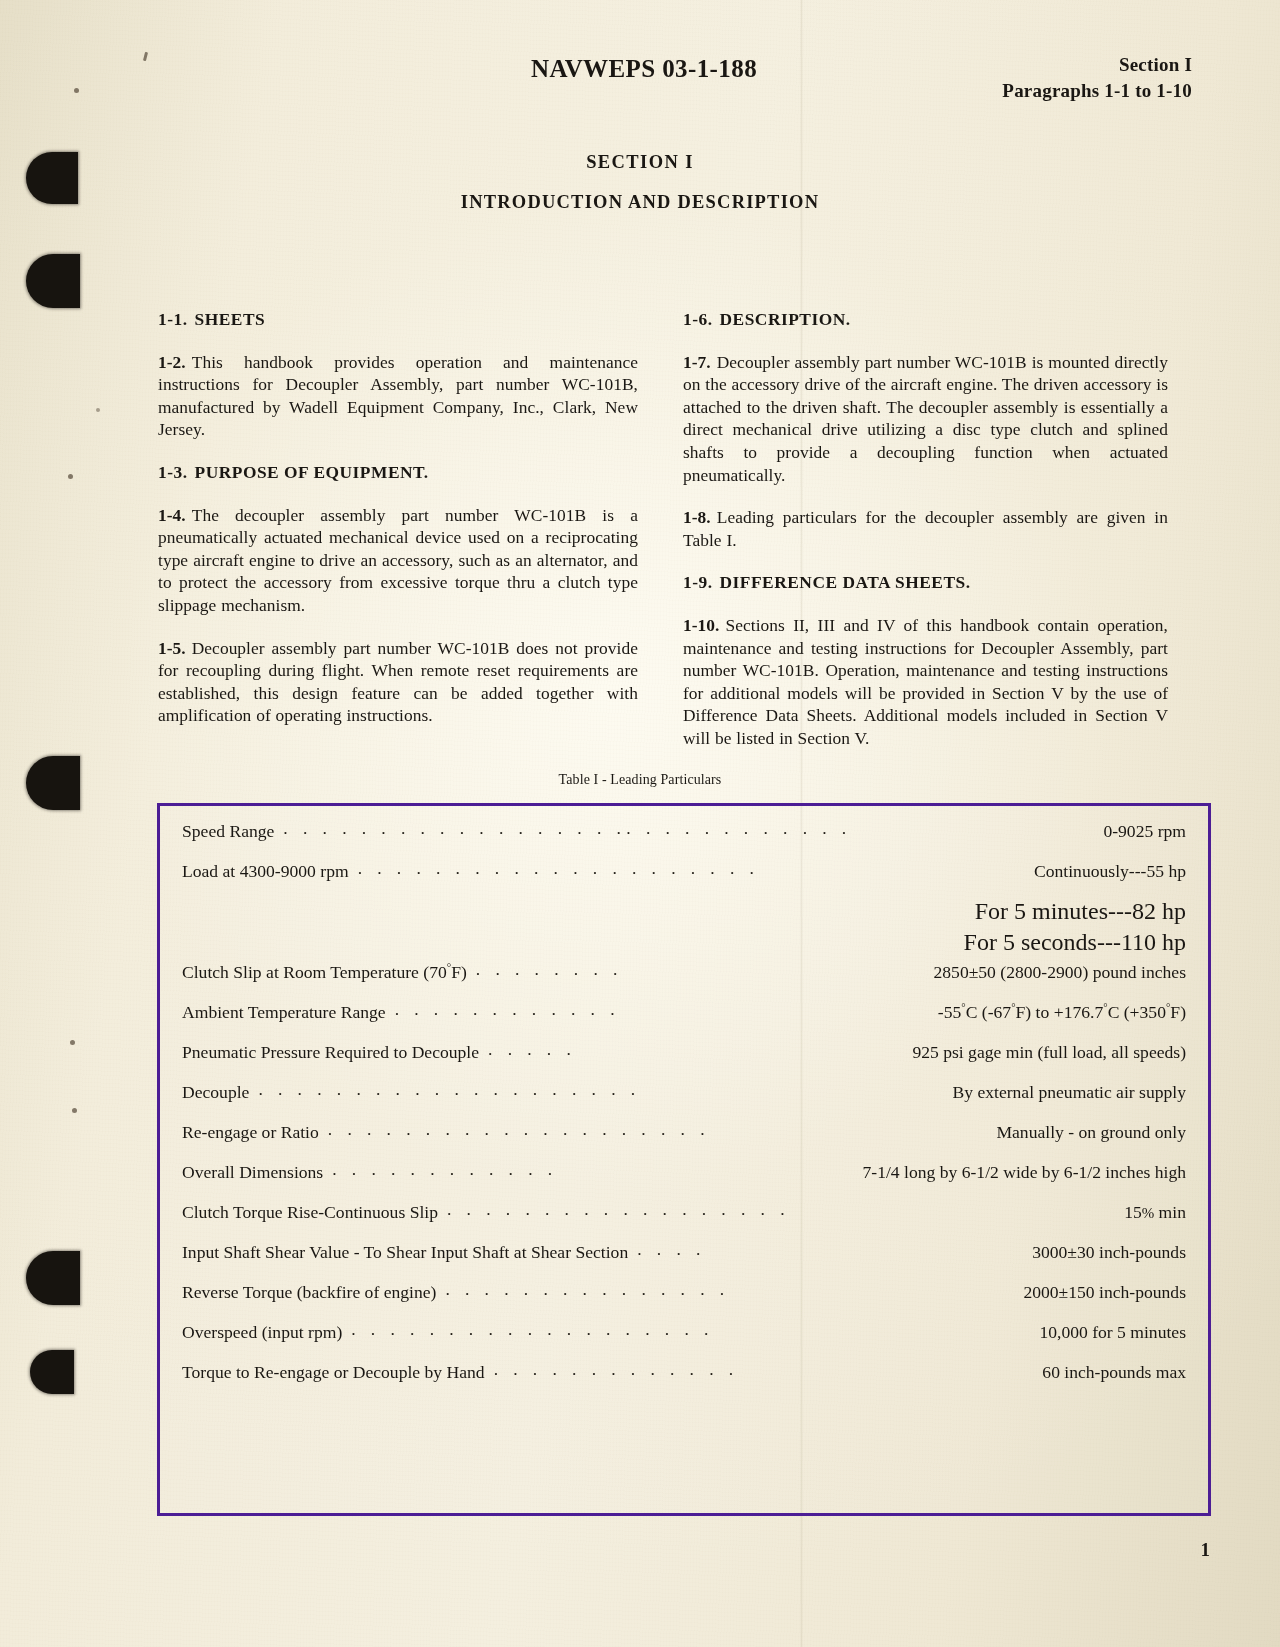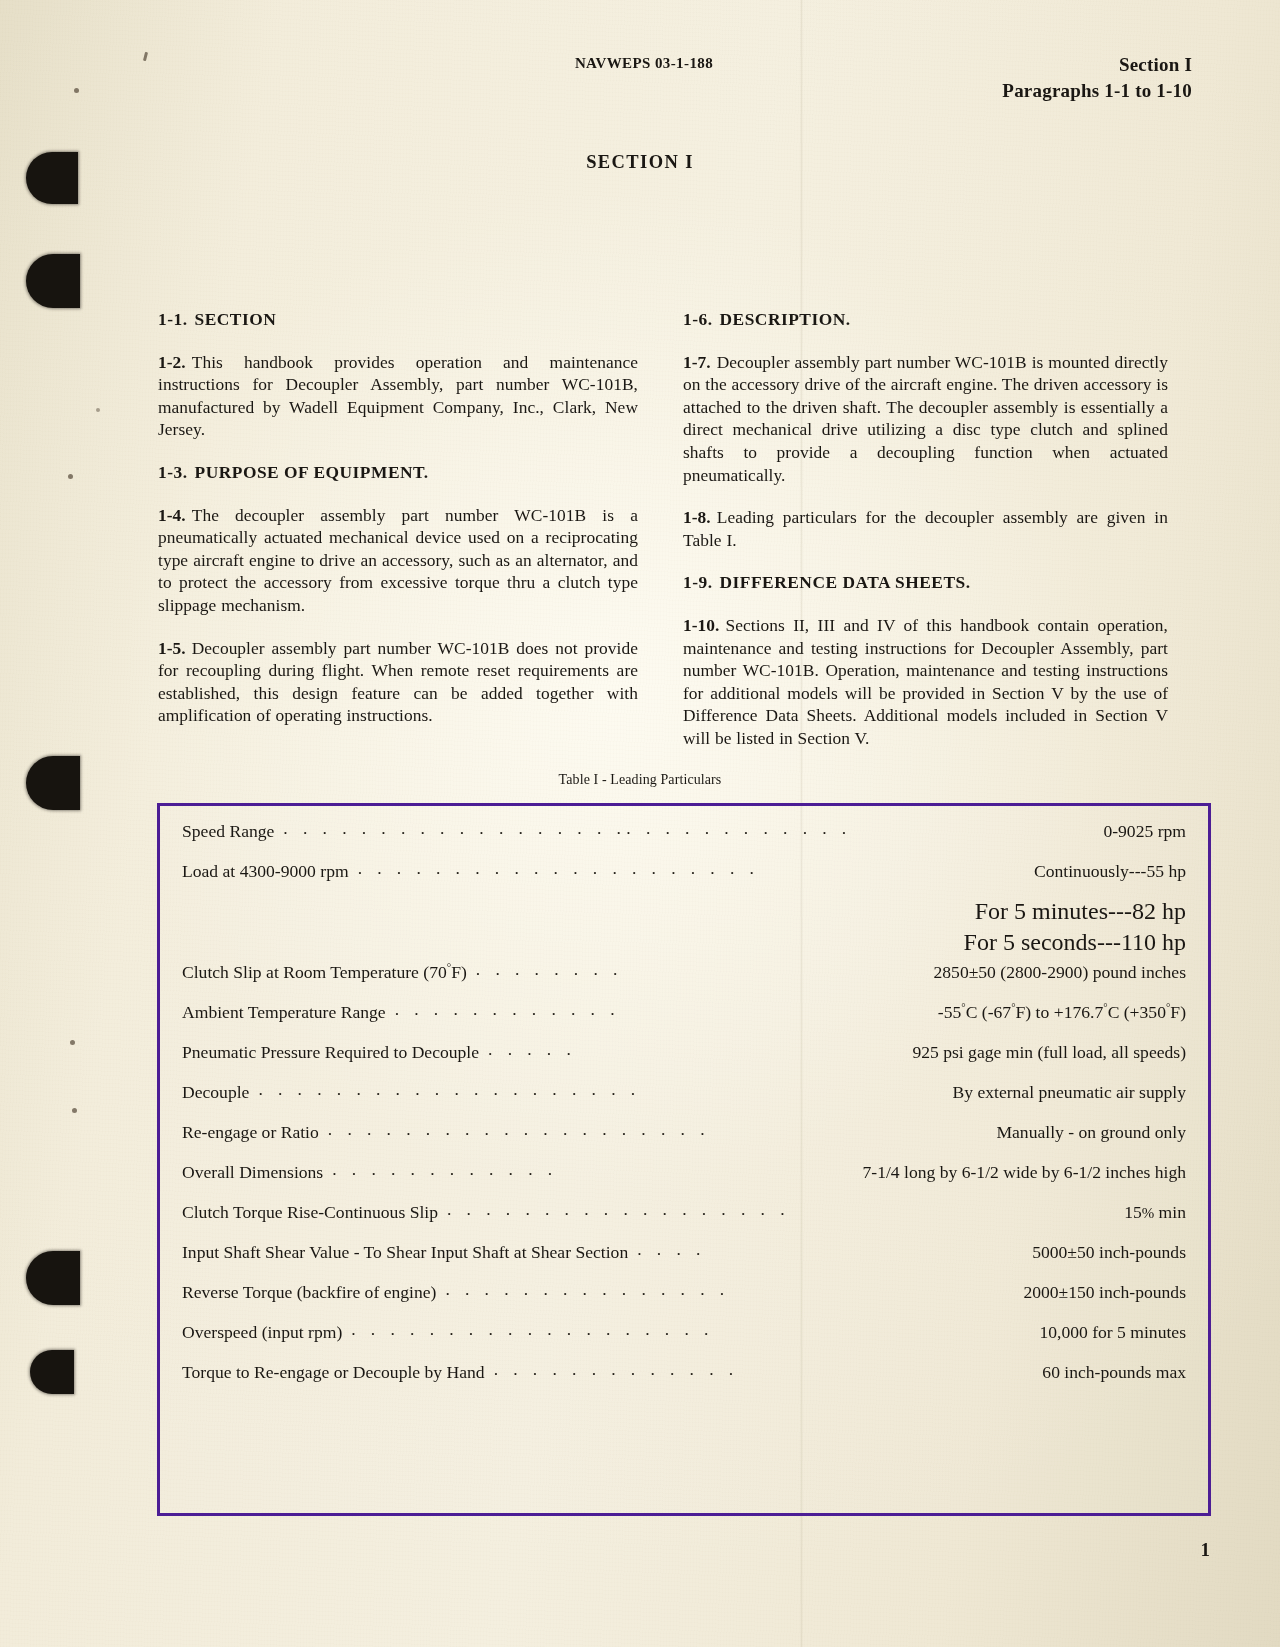--- a/index.html
+++ b/index.html
@@ -65,21 +65,21 @@
     inset: 0;
   }
 
   
   .runhead-center {
     position: absolute;
     left: 8px; right: 0;
     top: 55px;
     text-align: center;
     font-family: "Liberation Serif", "DejaVu Serif", serif;
-    font-size: 15px;
+    font-size: 25px;
     letter-spacing: .4px;
     font-weight: 700;
   }
   .runhead-right {
     position: absolute;
     right: 88px;
     top: 52px;
     text-align: right;
     font-size: 19px;
     line-height: 26px;
@@ -232,26 +232,27 @@
 <div id="sheet">
 
   <div class="runhead-center">NAVWEPS 03-1-188</div>
 
   <div class="runhead-right">
     <div>Section I</div>
     <div>Paragraphs 1-1 to 1-10</div>
   </div>
 
   <div class="sec-title" id="sec-1">SECTION I</div>
+  <div class="sec-title" id="sec-2">INTRODUCTION AND DESCRIPTION</div>
 
   <div id="cols">
 
     <div class="col" id="col-left">
       <p class="head">
-        <span class="num">1-1.</span><span>SECTION</span>
+        <span class="num">1-1.</span><span>SHEETS</span>
       </p>
       <p class="para">
         <span class="num">1-2.</span><span>This handbook provides operation and maintenance instructions for Decoupler Assembly, part number WC-101B, manufactured by Wadell Equipment Company, Inc., Clark, New Jersey.</span>
       </p>
       <p class="head">
         <span class="num">1-3.</span><span>PURPOSE OF EQUIPMENT.</span>
       </p>
       <p class="para">
         <span class="num">1-4.</span><span>The decoupler assembly part number WC-101B is a pneumatically actuated mechanical device used on a reciprocating type aircraft engine to drive an accessory, such as an alternator, and to protect the accessory from excessive torque thru a clutch type slippage mechanism.</span>
       </p>
@@ -327,21 +328,21 @@
           <span class="tvalue">7-1/4 long by 6-1/2 wide by 6-1/2 inches high</span>
         </div>
         <div class="trow">
           <span class="tlabel">Clutch Torque Rise-Continuous Slip</span>
           <span class="tleader">. . . . . . . . . . . . . . . . . .</span>
           <span class="tvalue">15<span class="pct">%</span> min</span>
         </div>
         <div class="trow">
           <span class="tlabel">Input Shaft Shear Value - To Shear Input Shaft at Shear Section</span>
           <span class="tleader">. . . .</span>
-          <span class="tvalue">5000±50 inch-pounds</span>
+          <span class="tvalue">3000±30 inch-pounds</span>
         </div>
         <div class="trow">
           <span class="tlabel">Reverse Torque (backfire of engine)</span>
           <span class="tleader">. . . . . . . . . . . . . . .</span>
           <span class="tvalue">2000±150 inch-pounds</span>
         </div>
         <div class="trow">
           <span class="tlabel">Overspeed (input rpm)</span>
           <span class="tleader">. . . . . . . . . . . . . . . . . . .</span>
           <span class="tvalue">10,000 for 5 minutes</span>

